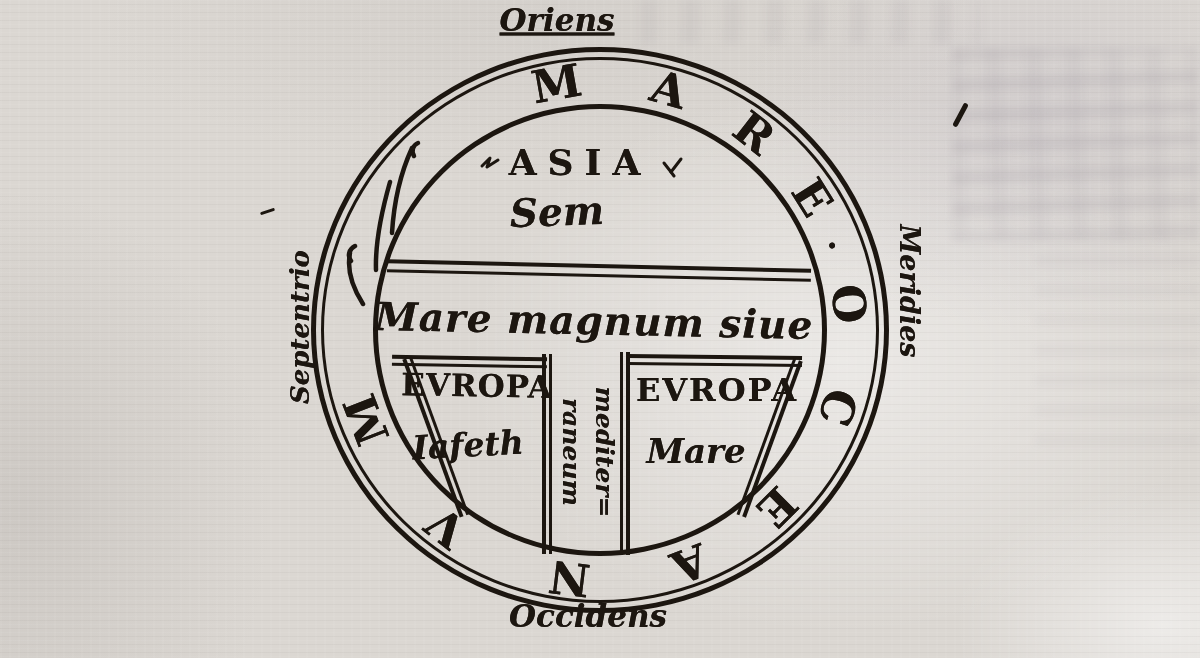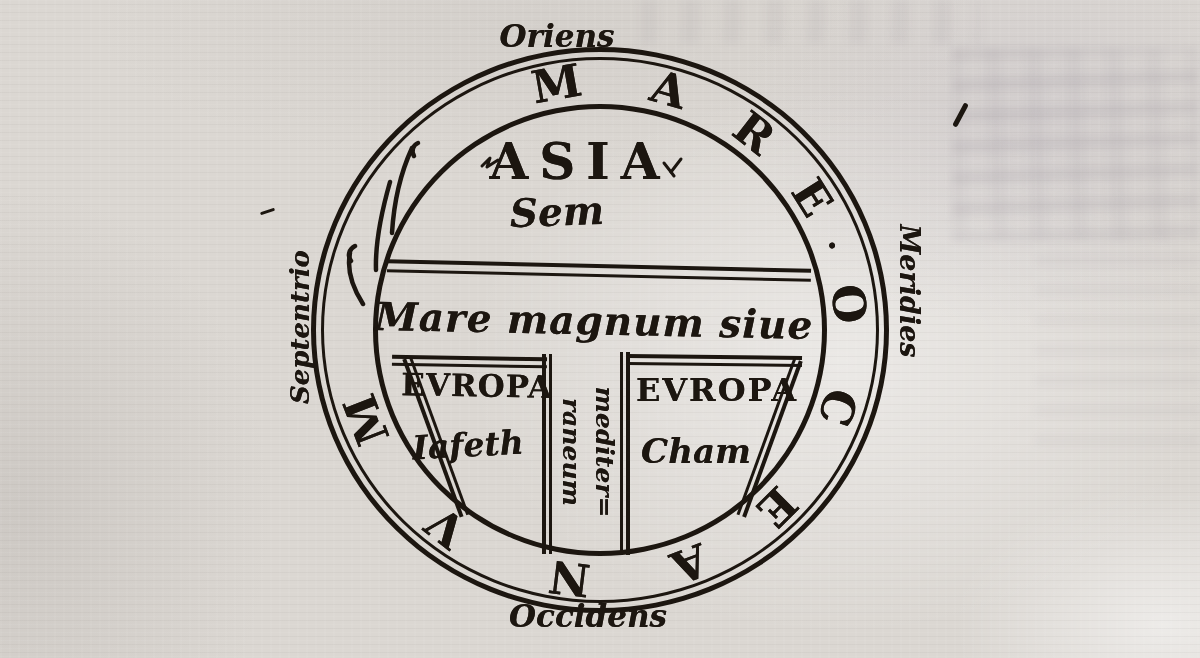--- a/index.html
+++ b/index.html
@@ -56,26 +56,26 @@
   .stemR  {left:620px;top:352px;height:203px;border-left-width:3px;border-right-width:4px;}
   .eurSlant{left:402px;top:358px;height:168px;transform:rotate(-20deg);transform-origin:50% 0;}
   .afrSlant{left:793px;top:360px;height:166px;border-left-width:3px;border-right-width:4px;
             transform:rotate(20deg);transform-origin:50% 0;}
 
   .lbl{position:absolute;transform:translate(-50%,-50%);white-space:nowrap;line-height:1;
        text-shadow:0 0 .5px rgba(28,22,16,.85);}
   .script{font-style:italic;font-weight:600;}
   .caps{font-weight:700;}
 
-  .oriens    {left:557px;top:36px; font-size:31px;}
+  .oriens    {left:557px;top:20px; font-size:31px;text-decoration:underline;}
   .occidens  {left:588px;top:616px;font-size:31px;}
   .septentrio{left:300px;top:327px;font-size:26px;transform:translate(-50%,-50%) rotate(-90deg);}
   .meridies  {left:909px;top:291px;font-size:27px;transform:translate(-50%,-50%) rotate(90deg);}
 
-  .asia  {left:585px;top:162px;font-size:50px;letter-spacing:11px;margin-left:-5px;}
+  .asia  {left:585px;top:162px;font-size:36px;letter-spacing:11px;margin-left:-5px;}
   .sem   {left:557px;top:212px;font-size:39px;font-weight:700;transform:translate(-50%,-50%) rotate(-2deg);}
   .mare  {left:594px;top:321px;font-size:39px;font-weight:700;letter-spacing:1px;
           transform:translate(-50%,-50%) rotate(1.2deg);}
   .europa{left:477px;top:386px;font-size:31px;letter-spacing:1px;transform:translate(-50%,-50%) rotate(1deg);}
   .iafeth{left:468px;top:445px;font-size:33px;font-weight:700;transform:translate(-50%,-50%) rotate(-3deg);}
   .africa{left:717px;top:390px;font-size:32px;letter-spacing:2px;}
   .cham  {left:696px;top:451px;font-size:34px;font-weight:700;}
 
   .medit{left:588px;top:452px;width:176px;height:66px;font-size:25px;line-height:33px;
          text-align:center;font-weight:700;
@@ -153,21 +153,21 @@
       <path d="M10,16 L13,20"></path>
     </svg>
     <div class="lbl script sem">Sem</div>
 
     <div class="lbl script mare">Mare magnum siue</div>
 
     <div class="lbl caps europa">EVROPA</div>
     <div class="lbl script iafeth">Iafeth</div>
 
     <div class="lbl caps africa">EVROPA</div>
-    <div class="lbl script cham">Cham</div>
+    <div class="lbl script cham">Mare</div>
 
     <div class="lbl script medit">
       <div>mediter=</div>
       <div>raneum</div>
     </div>
 
     <div class="inkmark ink1"></div>
     <div class="inkmark ink2"></div>
   </div>
 </div>

